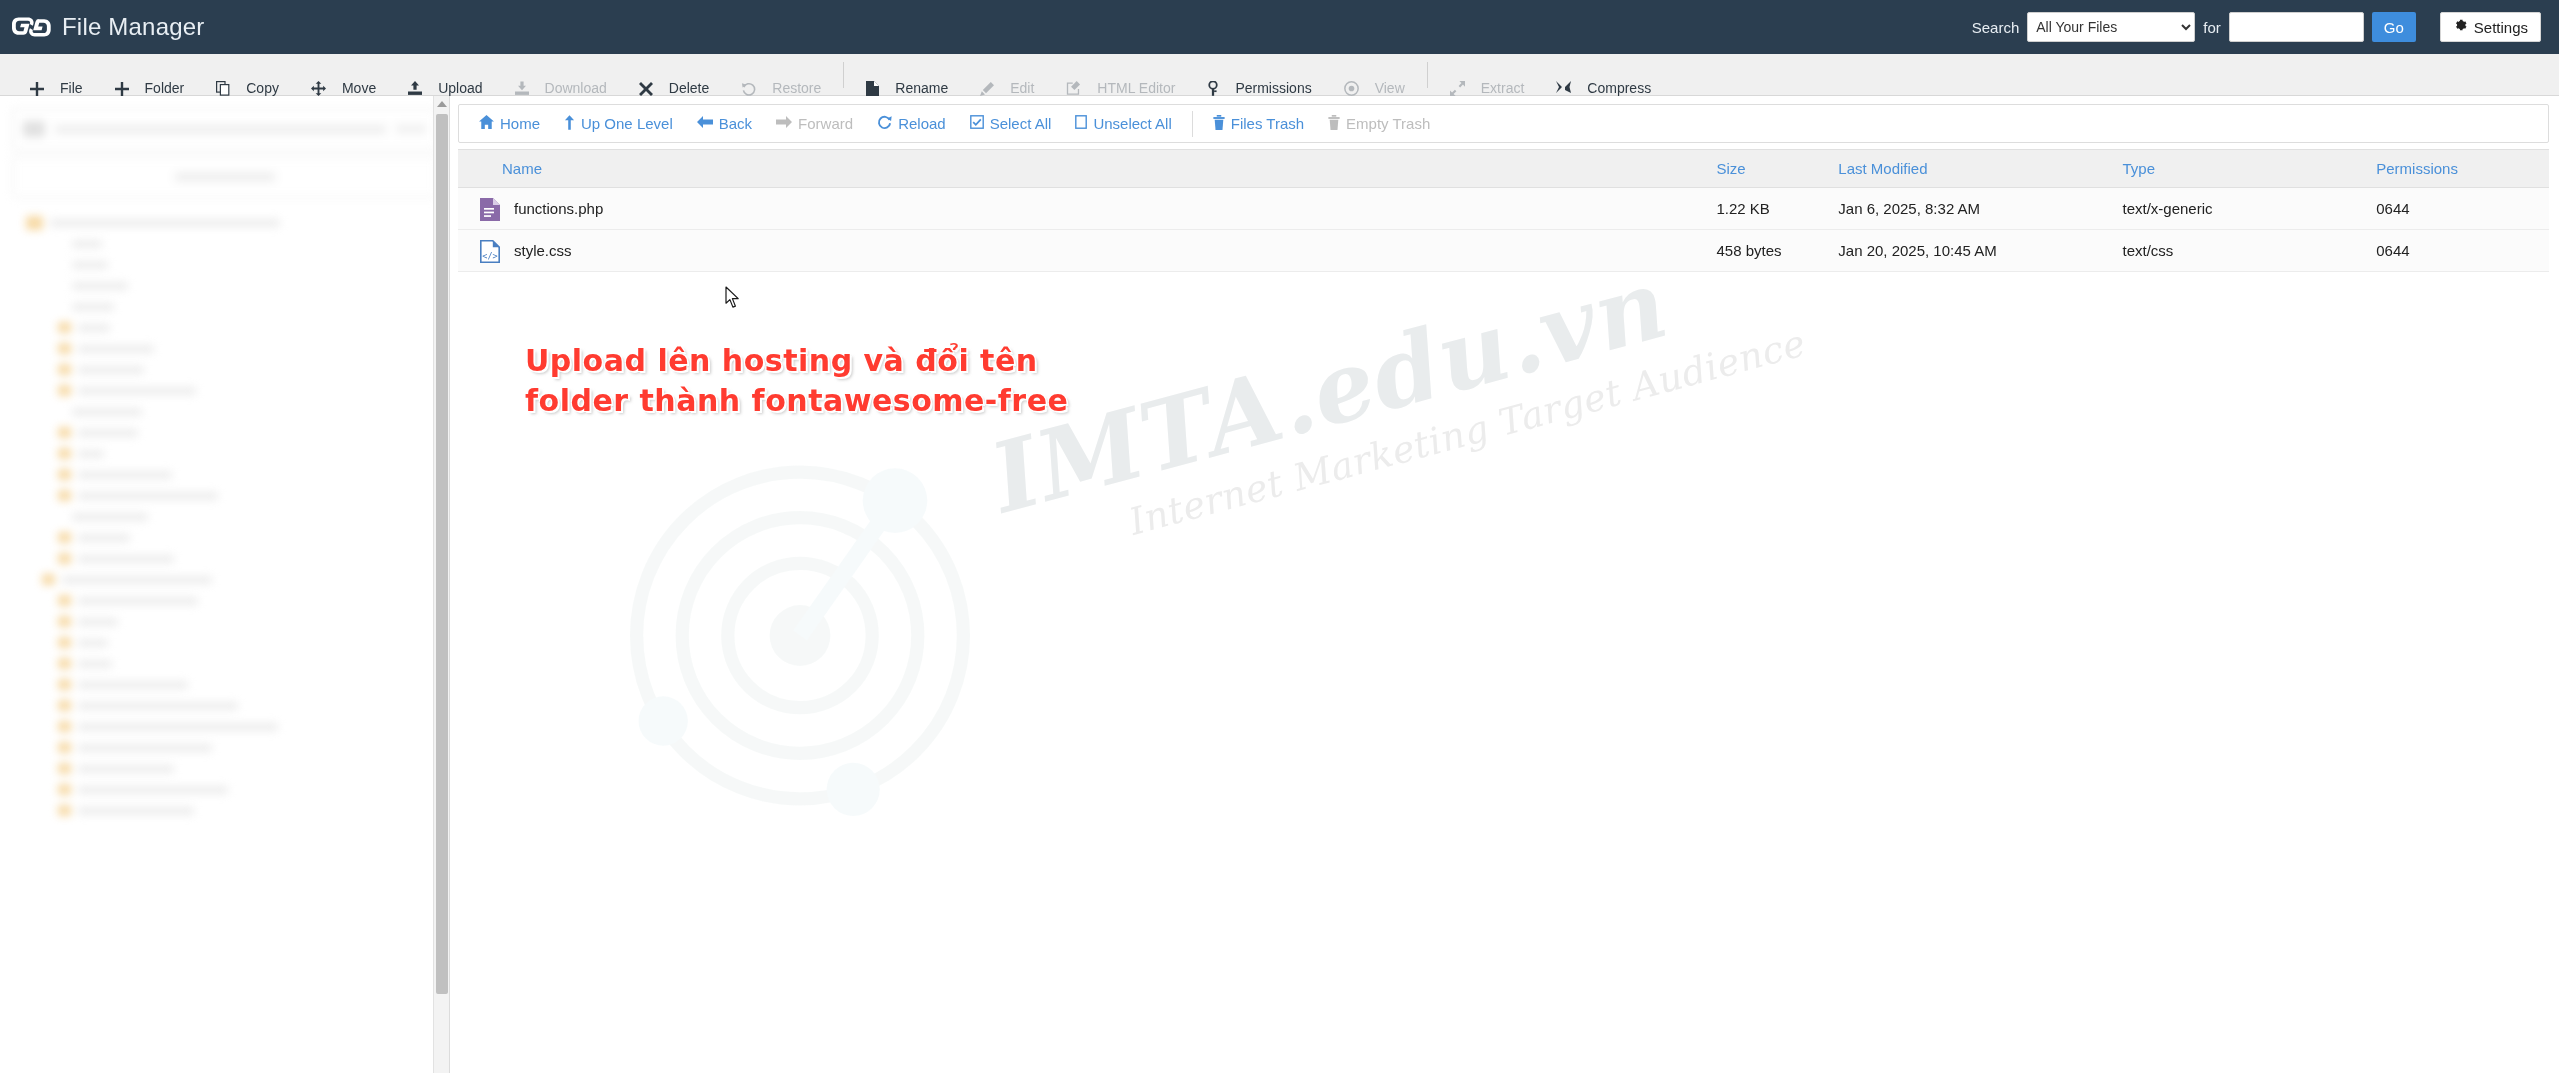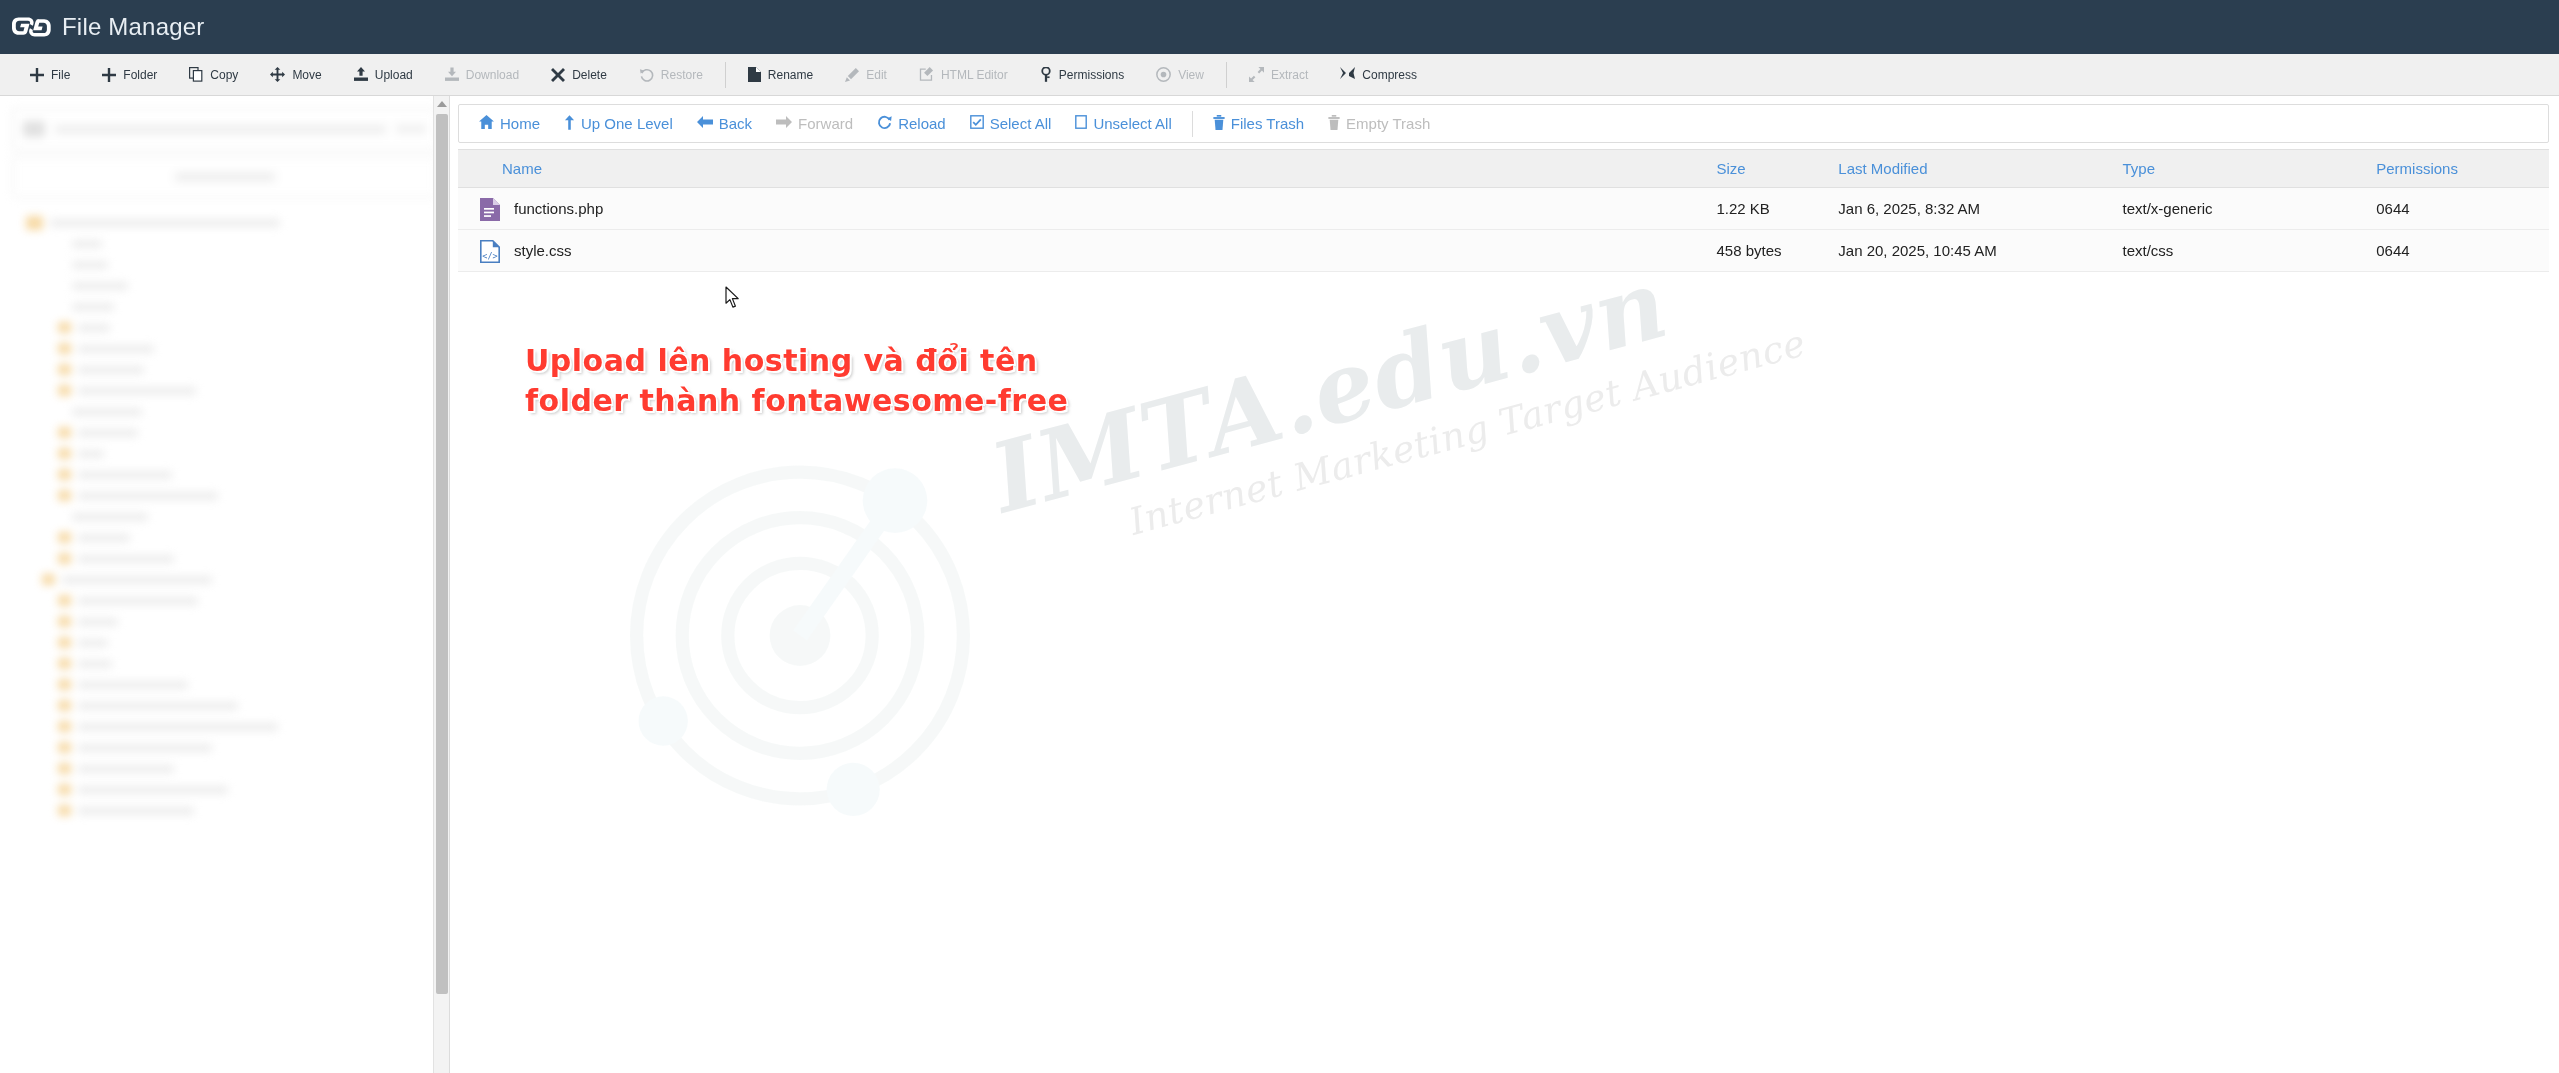--- a/index.html
+++ b/index.html
@@ -88,22 +88,22 @@
   .toolbar {
     height: 42px;
     background: #f0f0f0;
     border-bottom: 1px solid #d8d8d8;
     display: flex;
     align-items: center;
     padding-left: 14px;
     gap: 0px;
   }
   .tb-item {
-    display: flex; align-items: center; gap: 7px;
-    font-size: 12px;
+    display: flex; align-items: flex-end; gap: 16px;
+    font-size: 14px;
     color: #2f3a44;
     padding: 0 16px;
     height: 42px;
     cursor: pointer;
     white-space: nowrap;
   }
   .tb-item.disabled { color: #b4b8bc; cursor: default; }
   .tb-sep {
     width: 1px; height: 26px; background: #d0d0d0; margin: 0 6px;
   }
@@ -323,20 +323,38 @@
   <div class="brand">
     <span class="cp-logo">
       <svg width="40" height="34" viewBox="0 0 40 34">
         <path d="M6.5 7.5h9.5c3.6 0 5.6 2.4 5.6 5.1 0 1.2-.3 2.2-.9 3.1l-2.9-1.8c.2-.4.3-.8.3-1.2 0-1.1-.8-1.9-2.1-1.9H7.2c-2 0-3.4 1.4-3.4 3.4v3.6c0 2 1.4 3.4 3.4 3.4h4.2l1.1-3.9H8.1l1-3.6h8.4l-2.2 8.1c-.5 1.9-2 3-4 3H6.5C2.8 24.8 0 21.9 0 18.2v-4.2c0-3.7 2.8-6.5 6.5-6.5z" fill="#ffffff"></path>
         <path d="M22.6 9.2h9.6c3.7 0 6.5 2.9 6.5 6.5v4.2c0 3.7-2.8 6.5-6.5 6.5h-9.5c-3.6 0-5.6-2.4-5.6-5.1 0-1.2.3-2.2.9-3.1l2.9 1.8c-.2.4-.3.8-.3 1.2 0 1.1.8 1.9 2.1 1.9h8.8c2 0 3.4-1.4 3.4-3.4v-3.6c0-2-1.4-3.4-3.4-3.4h-4.2l-1.1 3.9h4.4l-1 3.6h-8.4l2.2-8.1c.5-1.9 2-3 4-3z" fill="#ffffff"></path>
       </svg>
     </span>
     <span class="app-title">File Manager</span>
   </div>
 
+  <div class="search-area">
+    <span class="search-label">Search</span>
+    <select class="search-select">
+      <option>All Your Files</option>
+    </select>
+    <span class="search-for">for</span>
+    <input class="search-input" type="text" value="" style="">
+    <button class="go-btn">Go</button>
+    <button class="settings-btn">
+      <span>
+        <svg width="15" height="15" viewBox="0 0 16 16">
+          <path fill="#222" d="M8 5.2a2.8 2.8 0 100 5.6 2.8 2.8 0 000-5.6zm0 4.2a1.4 1.4 0 110-2.8 1.4 1.4 0 010 2.8z"></path>
+          <path fill="#222" d="M14.4 9.1l-1.2-.7c.1-.3.1-.6.1-.9s0-.6-.1-.9l1.2-.7-1.4-2.4-1.2.7c-.5-.4-1-.7-1.6-.9V1.9H7.4v1.4c-.6.2-1.1.5-1.6.9l-1.2-.7L3.2 5.9l1.2.7c-.1.3-.1.6-.1.9s0 .6.1.9l-1.2.7 1.4 2.4 1.2-.7c.5.4 1 .7 1.6.9v1.4h2.8v-1.4c.6-.2 1.1-.5 1.6-.9l1.2.7 1.4-2.4z"></path>
+        </svg>
+      </span>
+      <span>Settings</span>
+    </button>
+  </div>
 </div>
 
 <div class="toolbar">
 
   <div class="tb-item">
     <span class="tb-ico">
       <svg width="14" height="14" viewBox="0 0 14 14">
           <path fill="#2f3a44" d="M5.8 0h2.4v5.8H14v2.4H8.2V14H5.8V8.2H0V5.8h5.8z"></path>
         </svg>
     </span>

